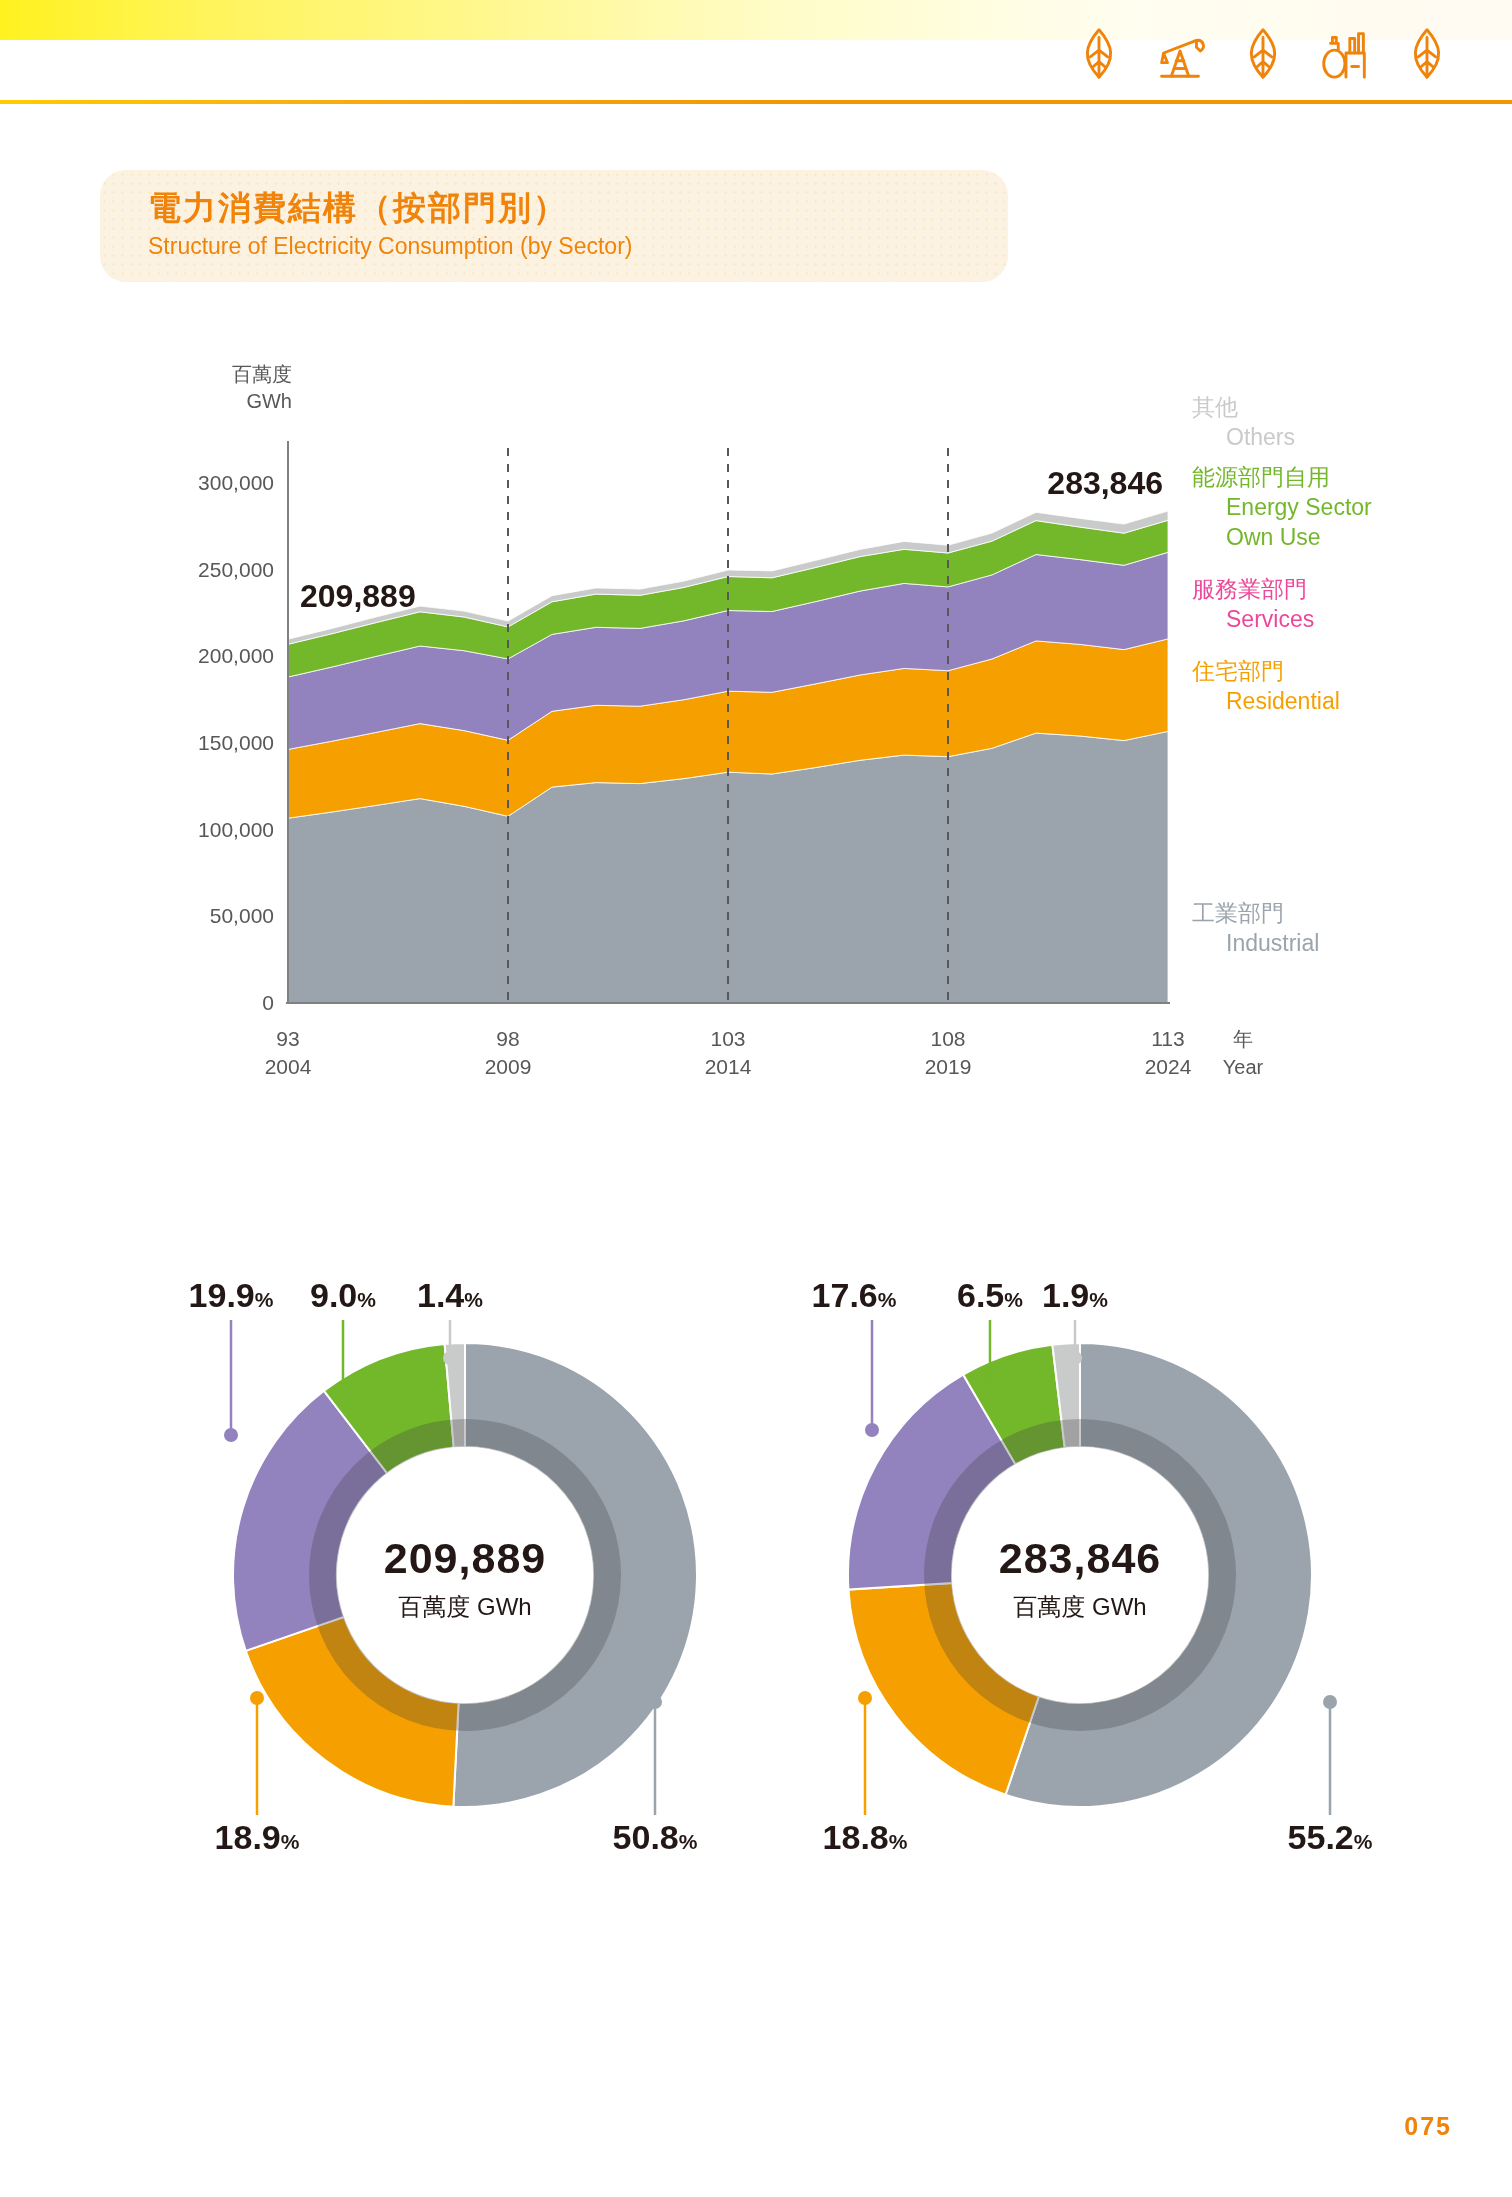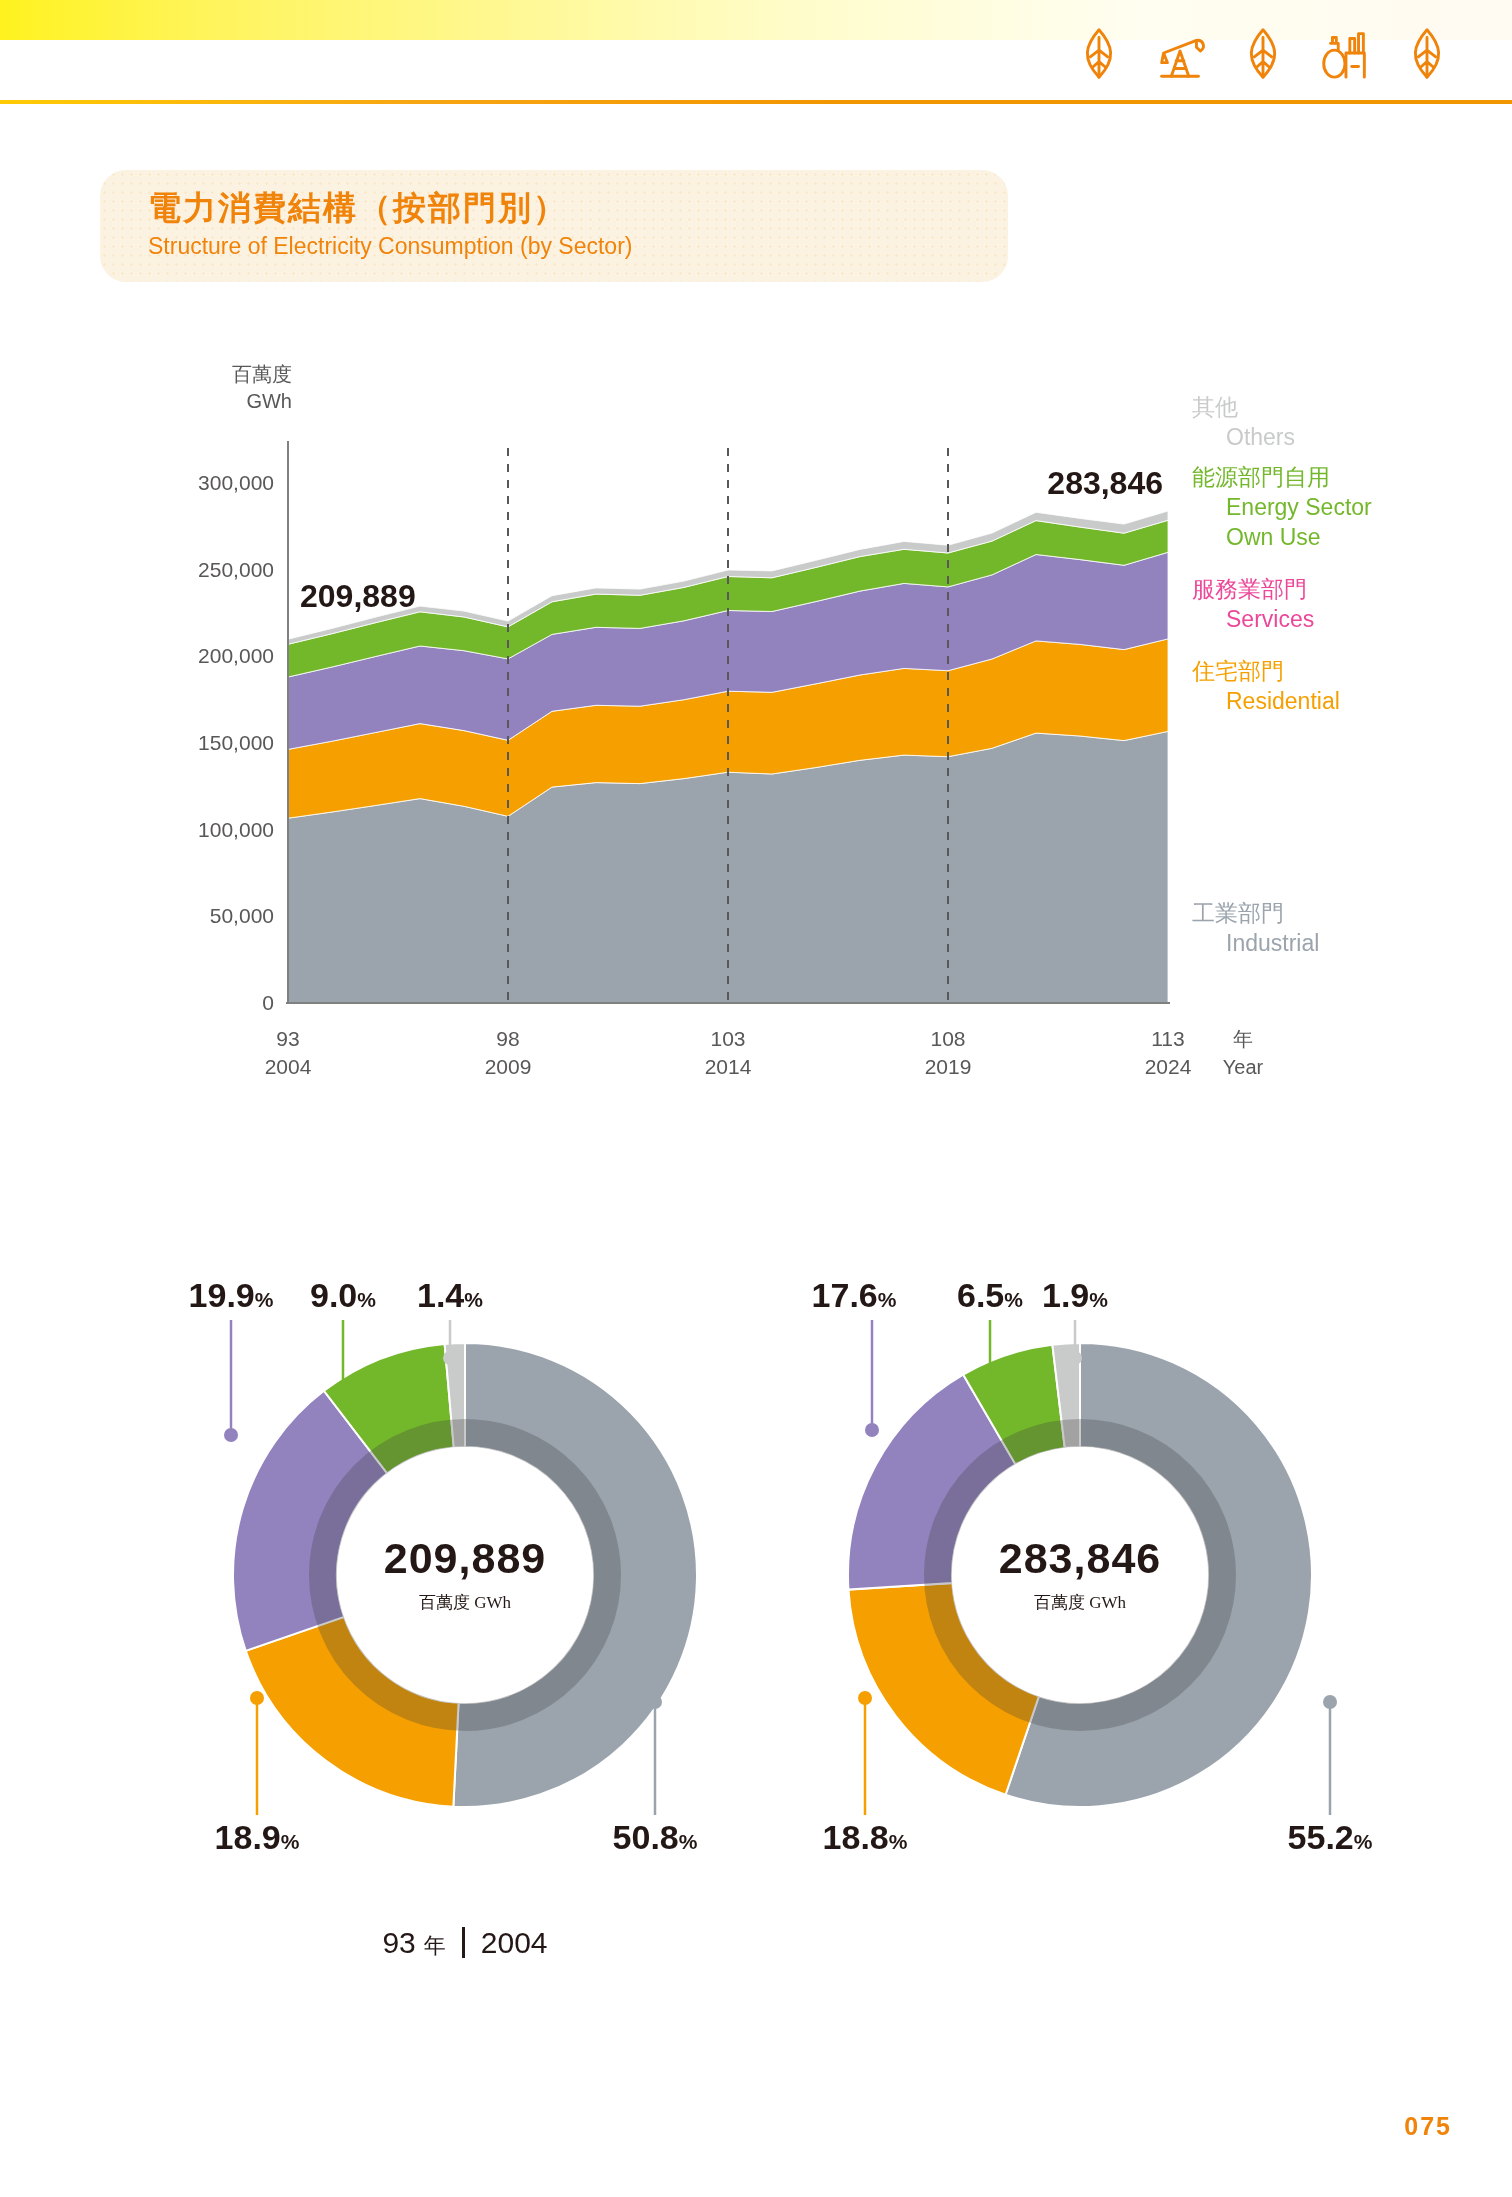--- a/index.html
+++ b/index.html
@@ -35,21 +35,21 @@
   
   .donut-block{position:absolute;top:1270px;width:660px;height:740px;}
   #donut-block-0{left:135px;} #donut-block-1{left:758px;}
   .donut-svg{position:absolute;left:0;top:0;width:660px;height:740px;}
   .pct-label{position:absolute;width:150px;margin-left:-75px;text-align:center;
     font-weight:bold;font-size:34px;color:#231815;white-space:nowrap;}
   .pct-label .pct{font-size:21px;}
   .pct-top{top:6px;} .pct-bottom{top:548px;}
   .donut-center{position:absolute;width:300px;text-align:center;}
   .center-value{font-size:43px;font-weight:bold;letter-spacing:1px;}
-  .center-unit{font-size:17px;margin-top:8px;font-family:Liberation Serif, serif;}
+  .center-unit{font-size:24px;margin-top:8px;}
   .caption{position:absolute;top:656px;width:100%;text-align:center;font-size:30px;color:#231815;}
   .caption .cap-unit{font-size:22px;margin-left:8px;}
   .caption .cap-bar{display:inline-block;width:3px;height:31px;background:#231815;
     margin:0 16px;vertical-align:-5px;}
 
   .page-number{position:absolute;right:60px;top:2112px;color:#F0830A;font-size:25px;
     font-weight:bold;letter-spacing:2px;}
 </style>
 </head>
 <body>
@@ -185,23 +185,20 @@
         <div class="pct-label pct-top" style="left: 96px;"><span>19.9</span><span class="pct">%</span></div>
         <div class="pct-label pct-top" style="left: 208px;"><span>9.0</span><span class="pct">%</span></div>
         <div class="pct-label pct-top" style="left: 315px;"><span>1.4</span><span class="pct">%</span></div>
         <div class="pct-label pct-bottom" style="left: 122px;"><span>18.9</span><span class="pct">%</span></div>
         <div class="pct-label pct-bottom" style="left: 520px;"><span>50.8</span><span class="pct">%</span></div>
       </div>
     <div class="donut-center" style="left:180px;top:264px;">
       <div class="center-value">209,889</div>
       <div class="center-unit">百萬度 GWh</div>
     </div>
-    <div class="caption">
-      <span>93</span><span class="cap-unit">年</span><span class="cap-bar"></span><span>2004</span>
-    </div>
   </div>
 
   <div class="donut-block" id="donut-block-1">
     <svg class="donut-svg" id="donut-svg-1" viewBox="0 0 660 740">
         <path d="M322,73 A232,232 0 1 1 247.54108252472741,524.7268067587806 L280.9192179446772,426.2285830393273 A128,128 0 1 0 322,177 Z" fill="#9BA4AD" stroke="#ffffff" stroke-width="2"></path>
         <path d="M247.54108252472741,524.7268067587806 A232,232 0 0 1 90.457799004641,319.5674005308007 L194.25257876118124,313.03718649975207 A128,128 0 0 0 280.9192179446772,426.2285830393273 Z" fill="#F5A000" stroke="#ffffff" stroke-width="2"></path>
         <path d="M90.457799004641,319.5674005308007 A232,232 0 0 1 205.15941722050363,104.56976721126213 L257.5362301906227,194.41780259931704 A128,128 0 0 0 194.25257876118124,313.03718649975207 Z" fill="#9283BE" stroke="#ffffff" stroke-width="2"></path>
         <path d="M205.15941722050363,104.56976721126213 A232,232 0 0 1 294.36945885799025,74.65123573980321 L306.75556350785666,177.91102661506386 A128,128 0 0 0 257.5362301906227,194.41780259931704 Z" fill="#73B72B" stroke="#ffffff" stroke-width="2"></path>
         <path d="M294.36945885799025,74.65123573980321 A232,232 0 0 1 321.99999999999994,73 L321.99999999999994,177 A128,128 0 0 0 306.75556350785666,177.91102661506386 Z" fill="#C9CACA" stroke="#ffffff" stroke-width="2"></path>
         <circle cx="322" cy="305" r="142" fill="none" stroke="rgba(60,60,60,0.28)" stroke-width="28"></circle>

